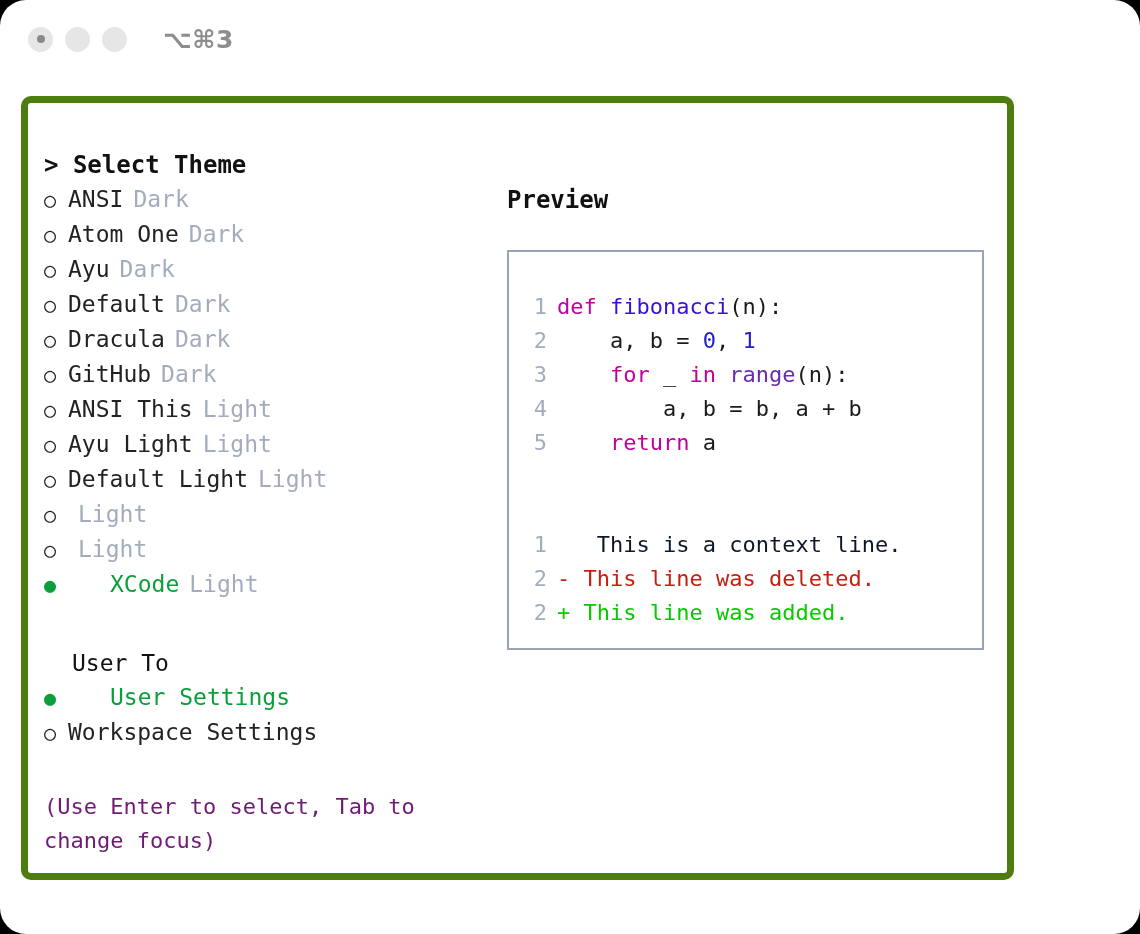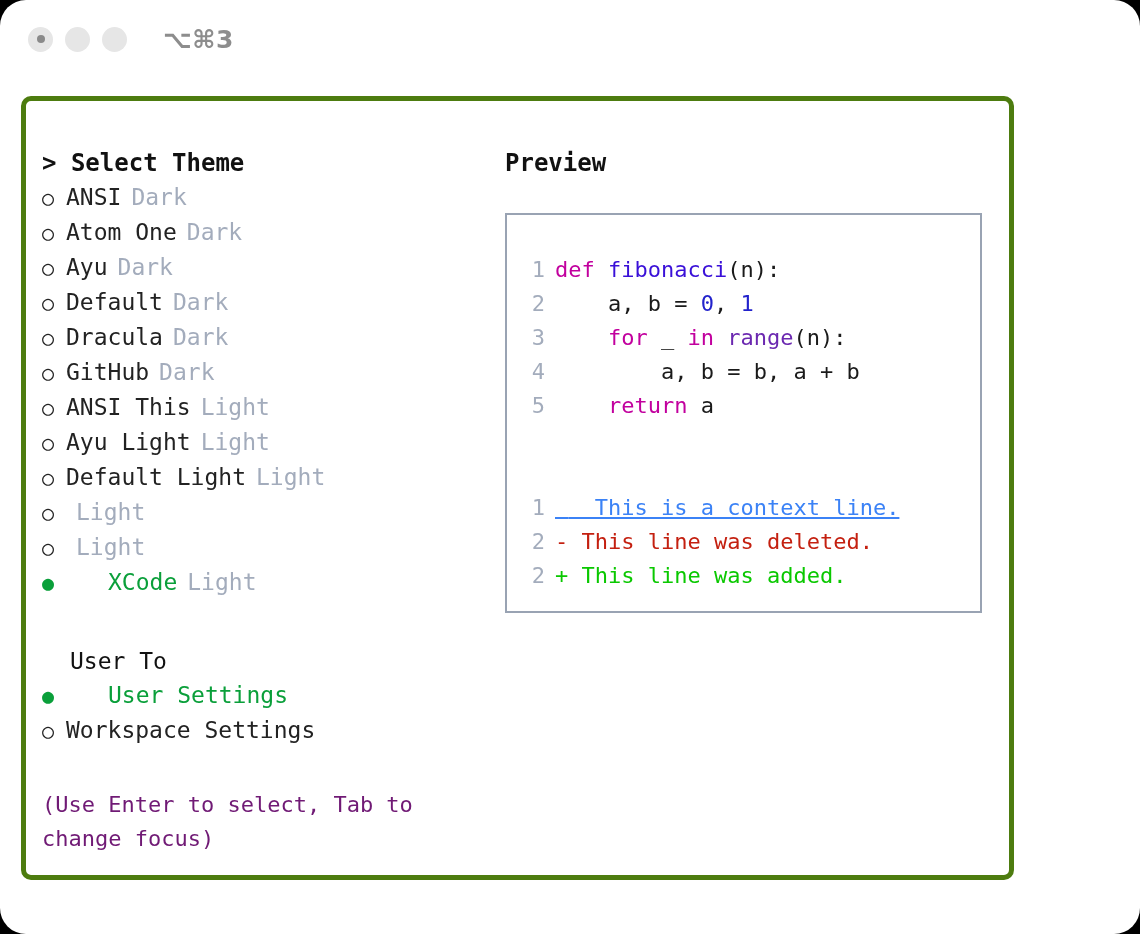--- a/index.html
+++ b/index.html
@@ -67,21 +67,21 @@
     letter-spacing: 0.5px;
   }
 
   
   .panel {
     position: absolute;
     left: 21px;
     top: 96px;
     width: 993px;
     height: 784px;
-    border: 5px solid #4d7c0f;
+    border: 7px solid #4d7c0f;
     border-radius: 10px;
     box-sizing: border-box;
     background: #ffffff;
   }
 
   
   .left-col {
     position: absolute;
     left: 16px;
     top: 45px;
@@ -143,20 +143,21 @@
     line-height: 34px;
     max-width: 400px;
   }
 
   
   .preview-title {
     font-size: 24px;
     font-weight: 700;
     color: #111111;
     line-height: 34px;
+    margin-top: 35px;
   }
   .code-box {
     margin-top: 33px;
     width: 477px;
     height: 400px;
     border: 2px solid #99a3b3;
     box-sizing: border-box;
     background: #ffffff;
     padding: 38px 0 0 0;
   }
@@ -177,21 +178,21 @@
   }
   .code-text { color: #222222; }
   .blank-line { height: 34px; }
 
   .tok-kw   { color: #c2009e; }
   .tok-fn   { color: #3a10d8; }
   .tok-bi   { color: #6b28b0; }
   .tok-num  { color: #2222cc; }
   .tok-pl   { color: #1a1a1a; }
 
-  .diff-ctx { color: #3b82f6; text-decoration: underline; }
+  .diff-ctx { color: #0f172a; }
   .diff-del { color: #c42010; }
   .diff-add { color: #0ac800; }
 </style>
 </head>
 <body>
 
 <div class="page">
 
   <div class="titlebar">
     <div class="dots">

